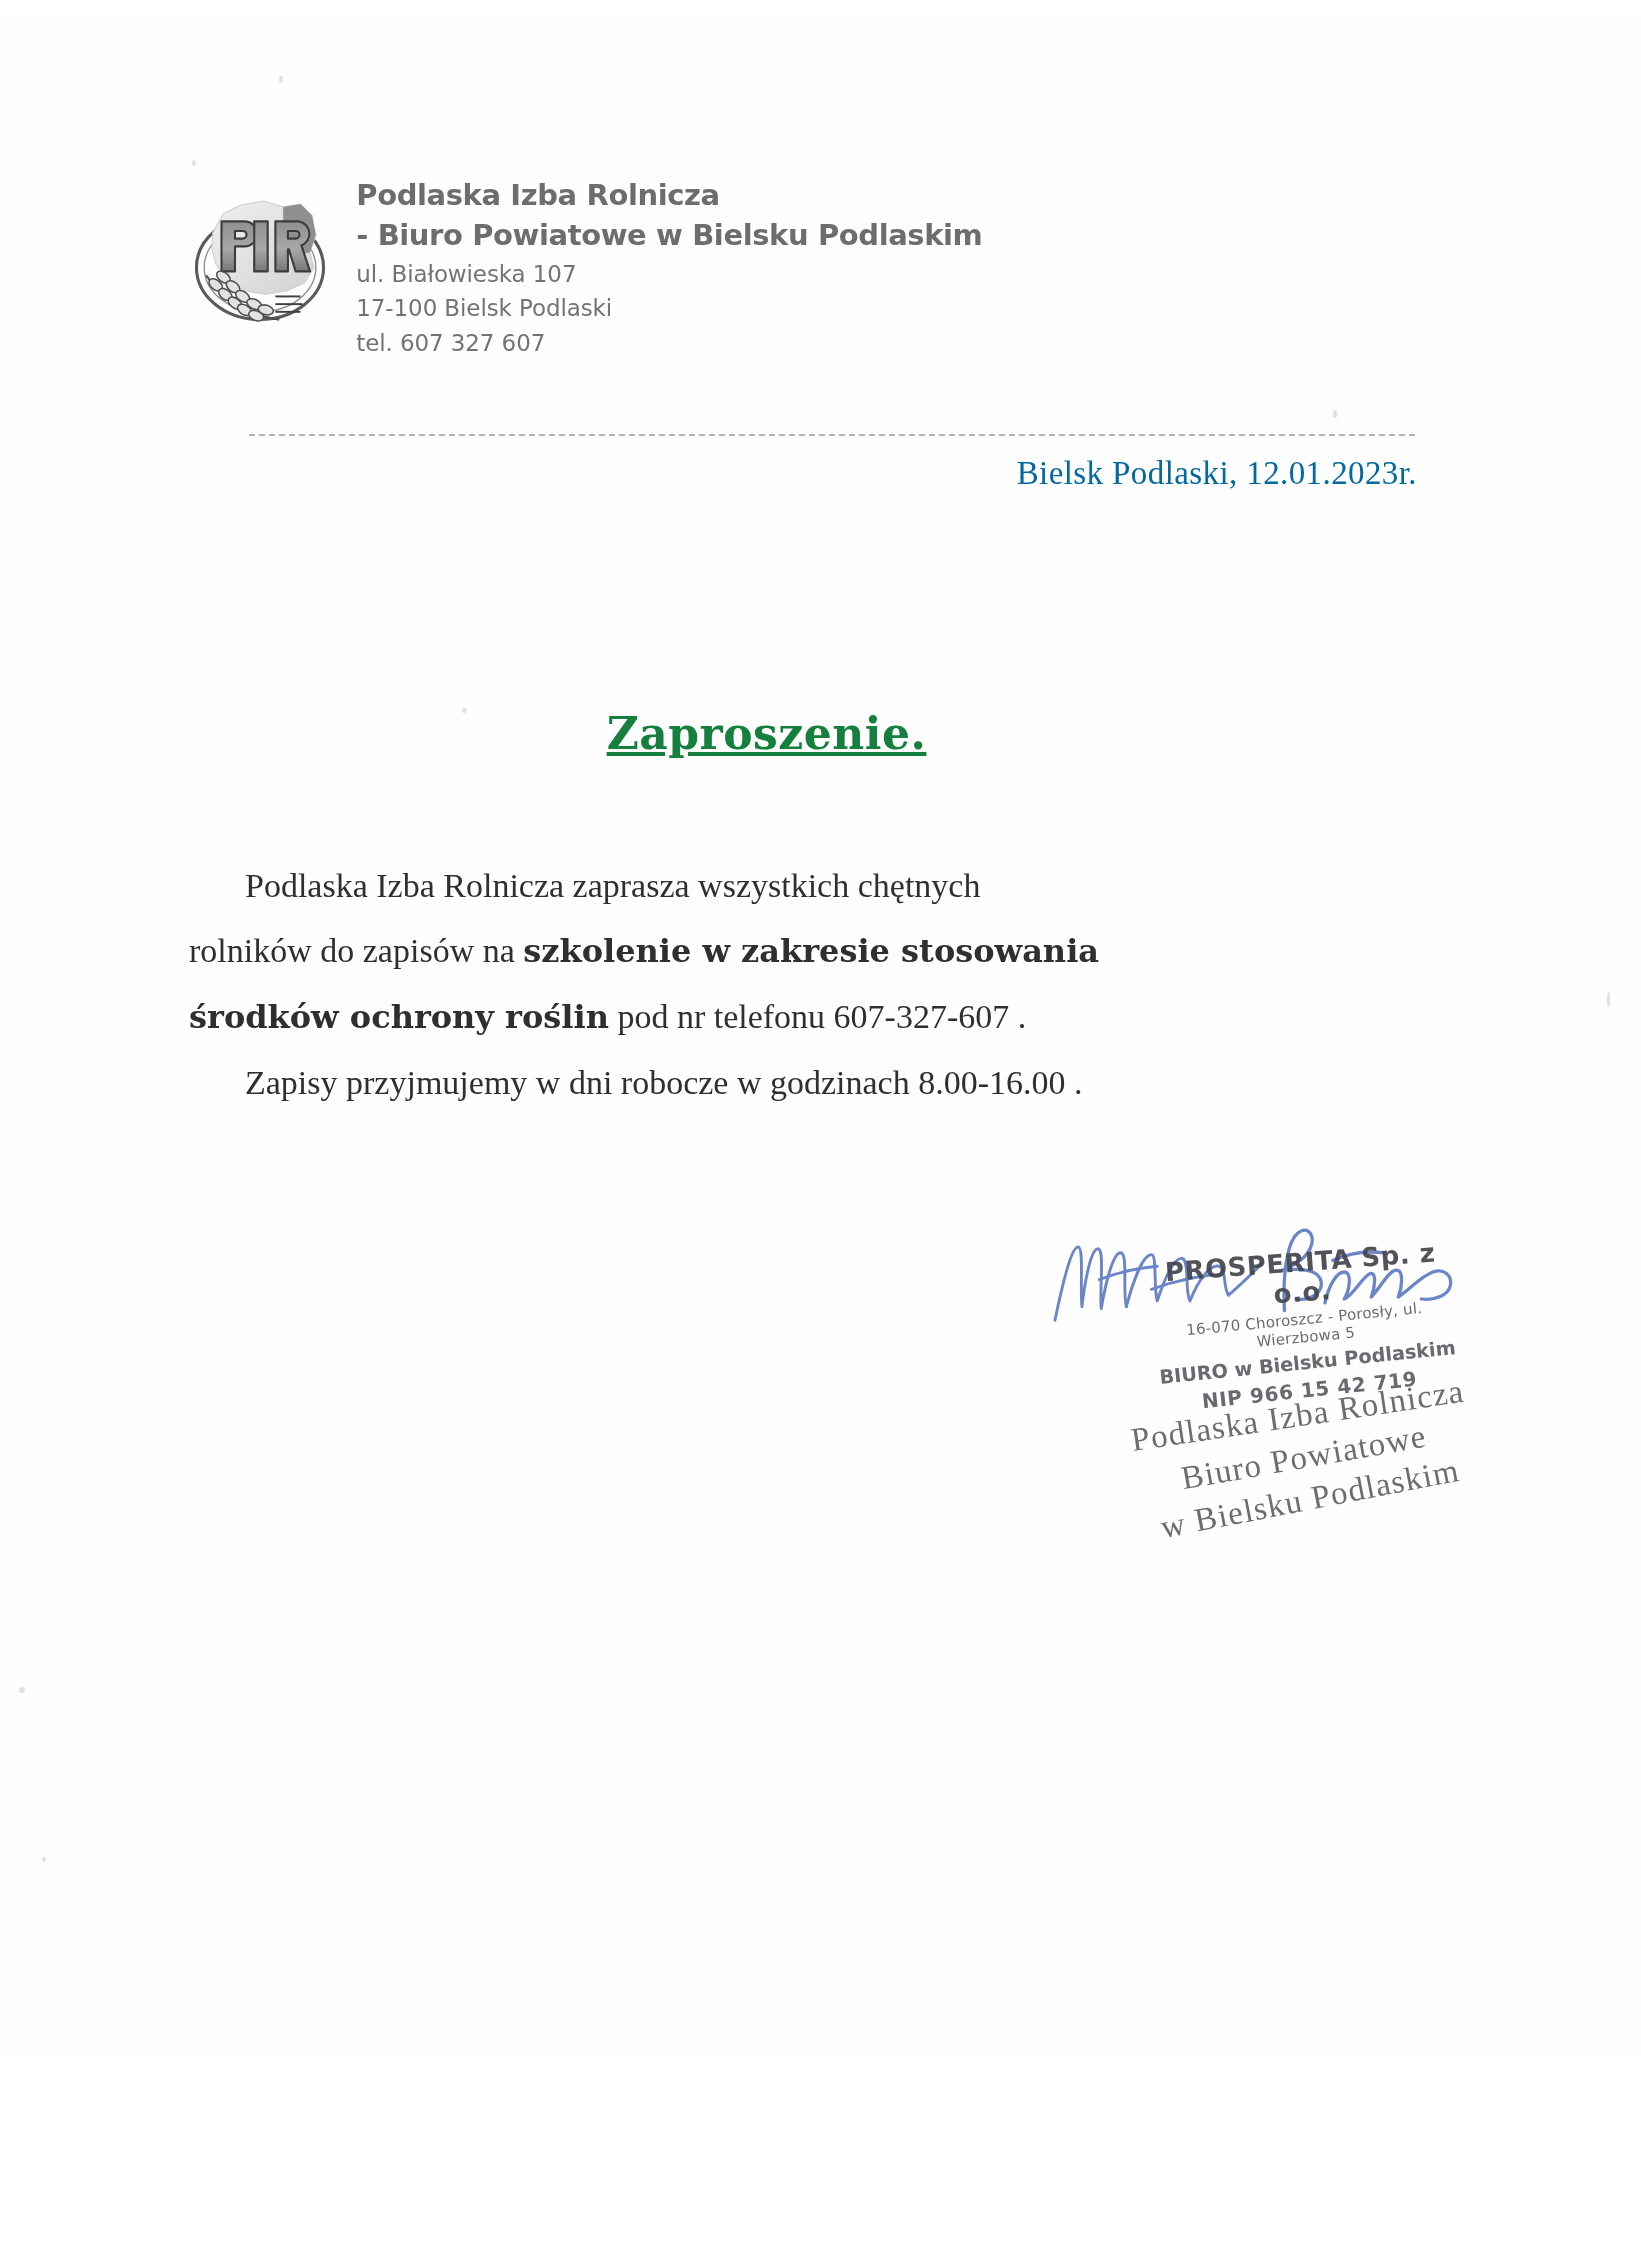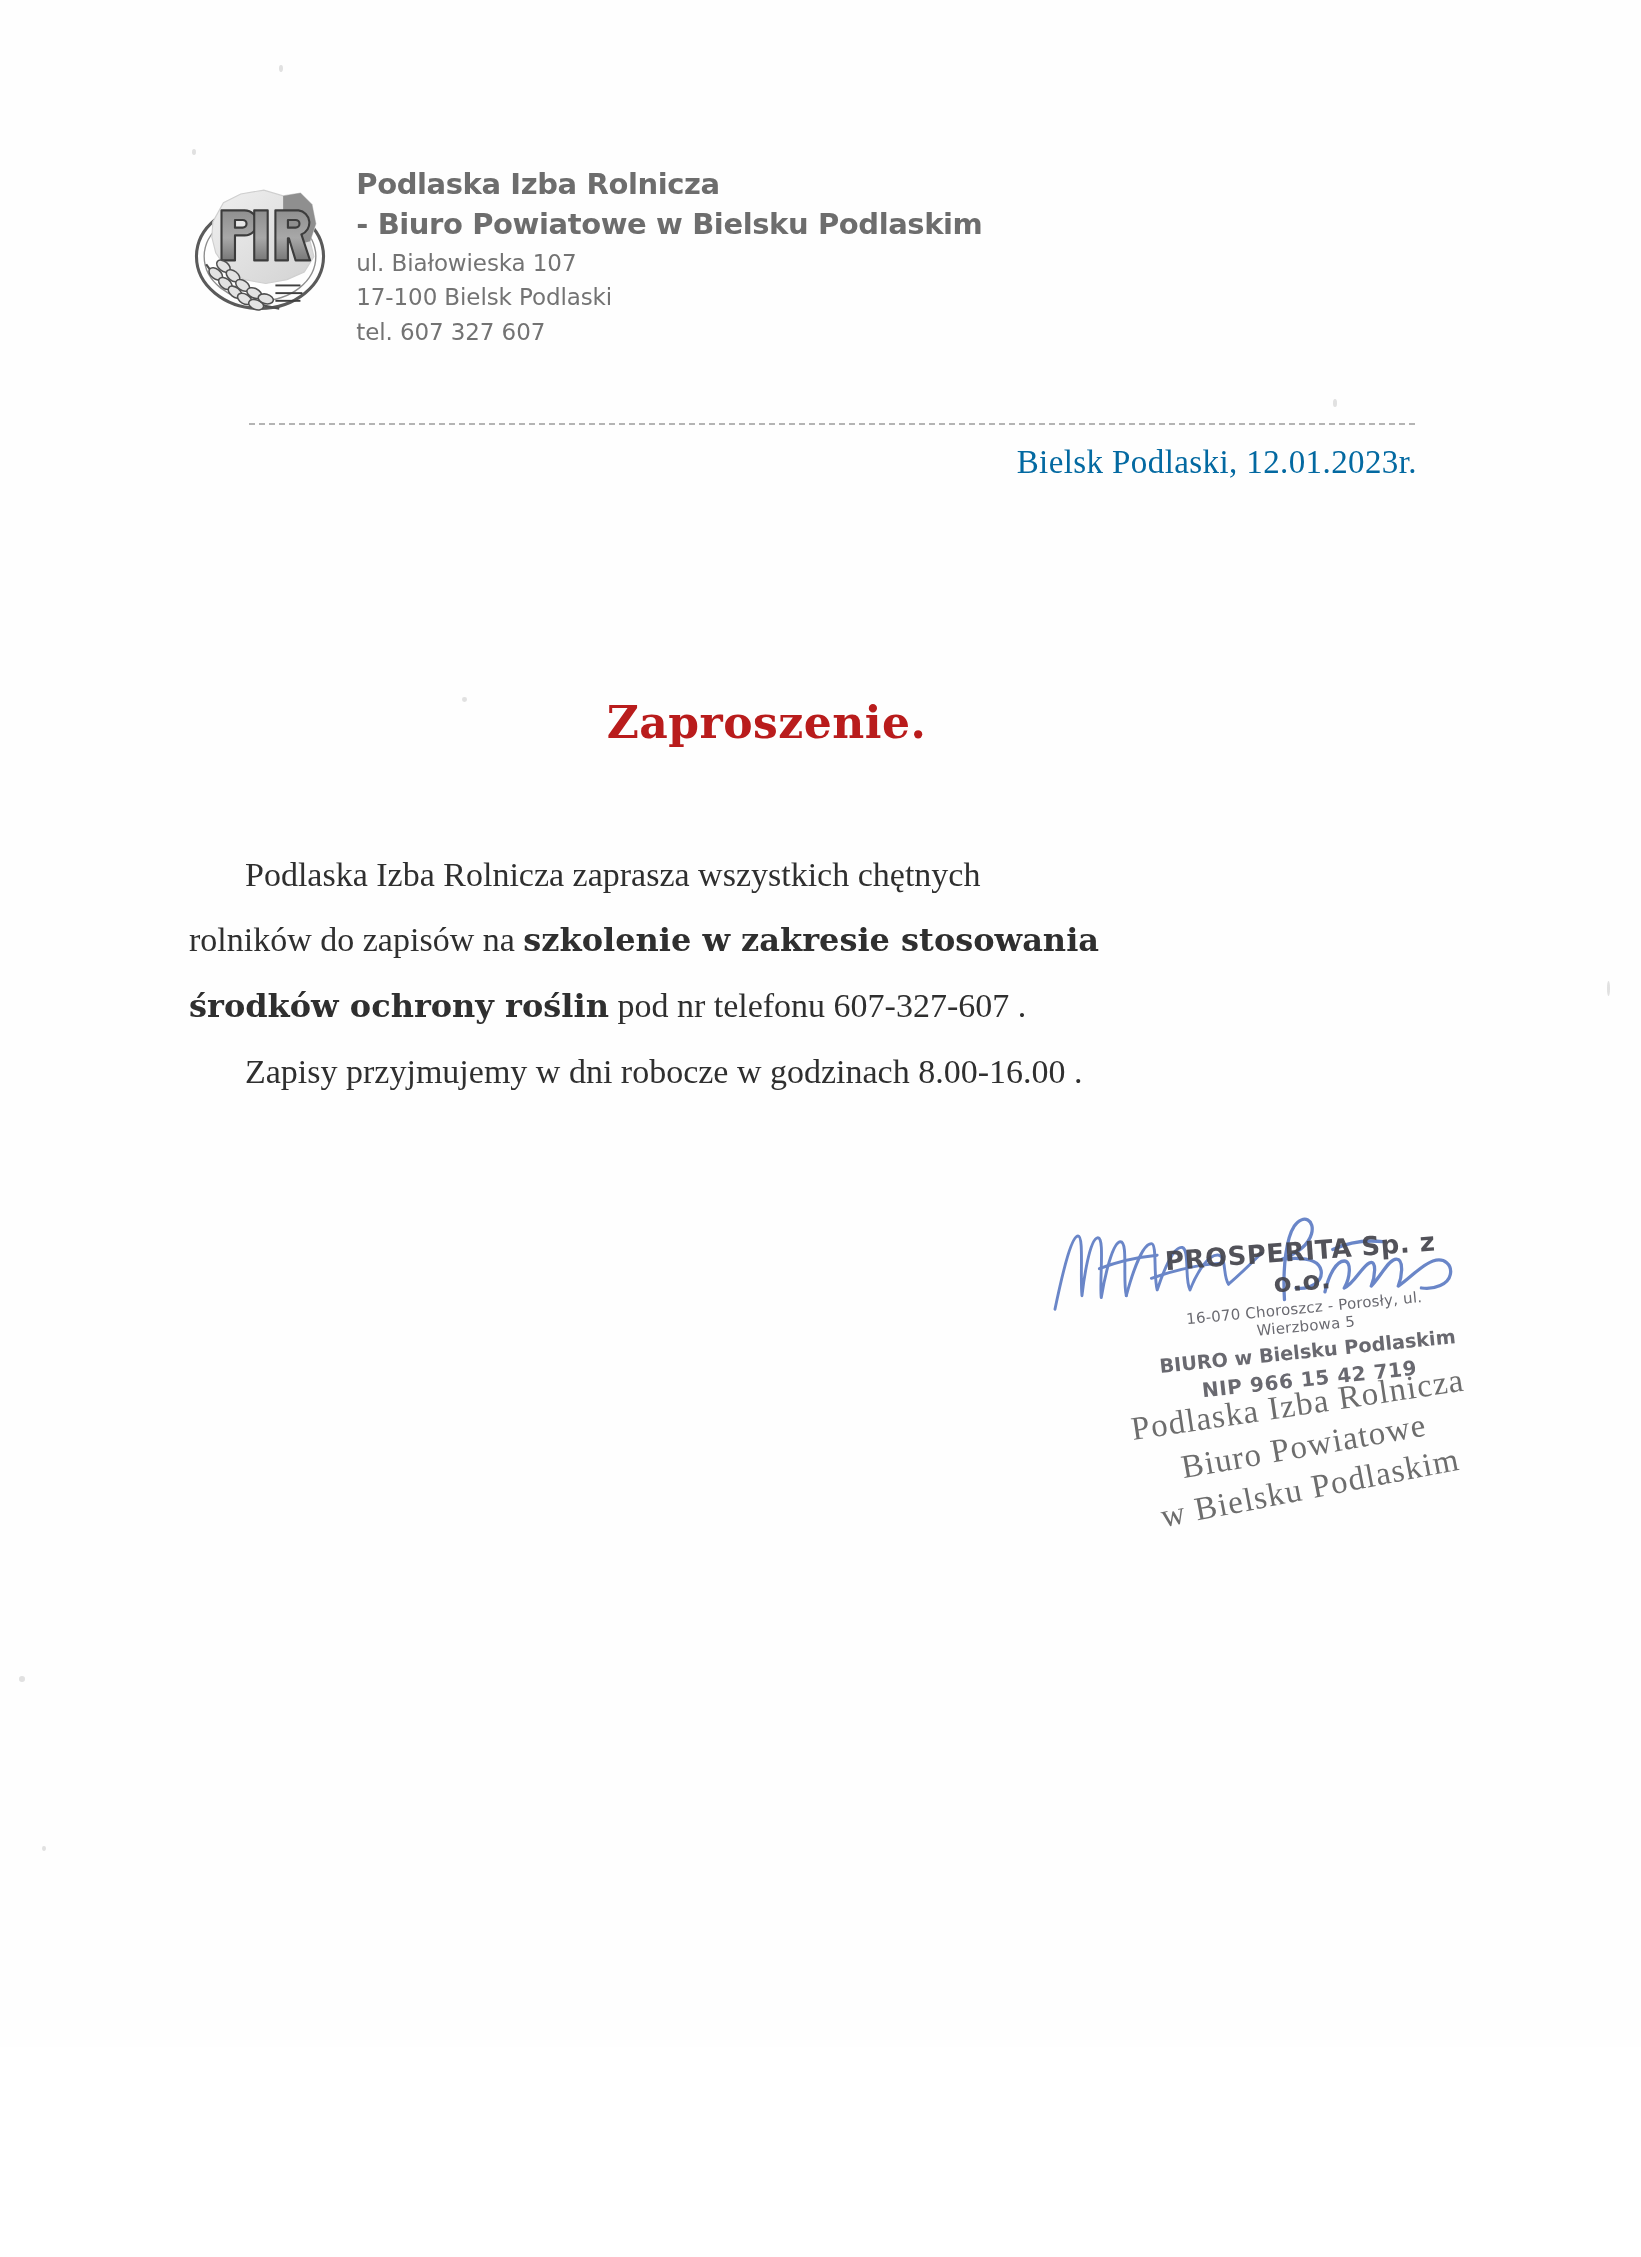--- a/index.html
+++ b/index.html
@@ -8,21 +8,21 @@
     padding: 0;
     background: #ffffff;
   }
   body {
     font-family: "Liberation Serif", serif;
   }
   .page {
     position: relative;
     width: 1641px;
     height: 2047px;
-    margin: 0 auto;
+    margin: 11px auto;
     background: #fefefe;
     overflow: hidden;
   }
   
   .scan-speck {
     position: absolute;
     background: #c9c9c9;
     border-radius: 50%;
     opacity: .55;
   }
@@ -87,23 +87,24 @@
   
   .doc-title {
     position: absolute;
     left: 0;
     right: 0;
     top: 697px;
     text-align: center;
     font-family: "DejaVu Serif", serif;
     font-weight: bold;
     font-size: 44px;
-    color: #b91c1c;
+    color: #15803d;
     letter-spacing: 0.5px;
     padding-right: 108px;
+    text-decoration: underline;
   }
   .body-block {
     position: absolute;
     left: 189px;
     top: 842px;
     width: 1274px;
     font-family: "Liberation Serif", serif;
     font-size: 34px;
     line-height: 65px;
     color: #2f2f2f;

